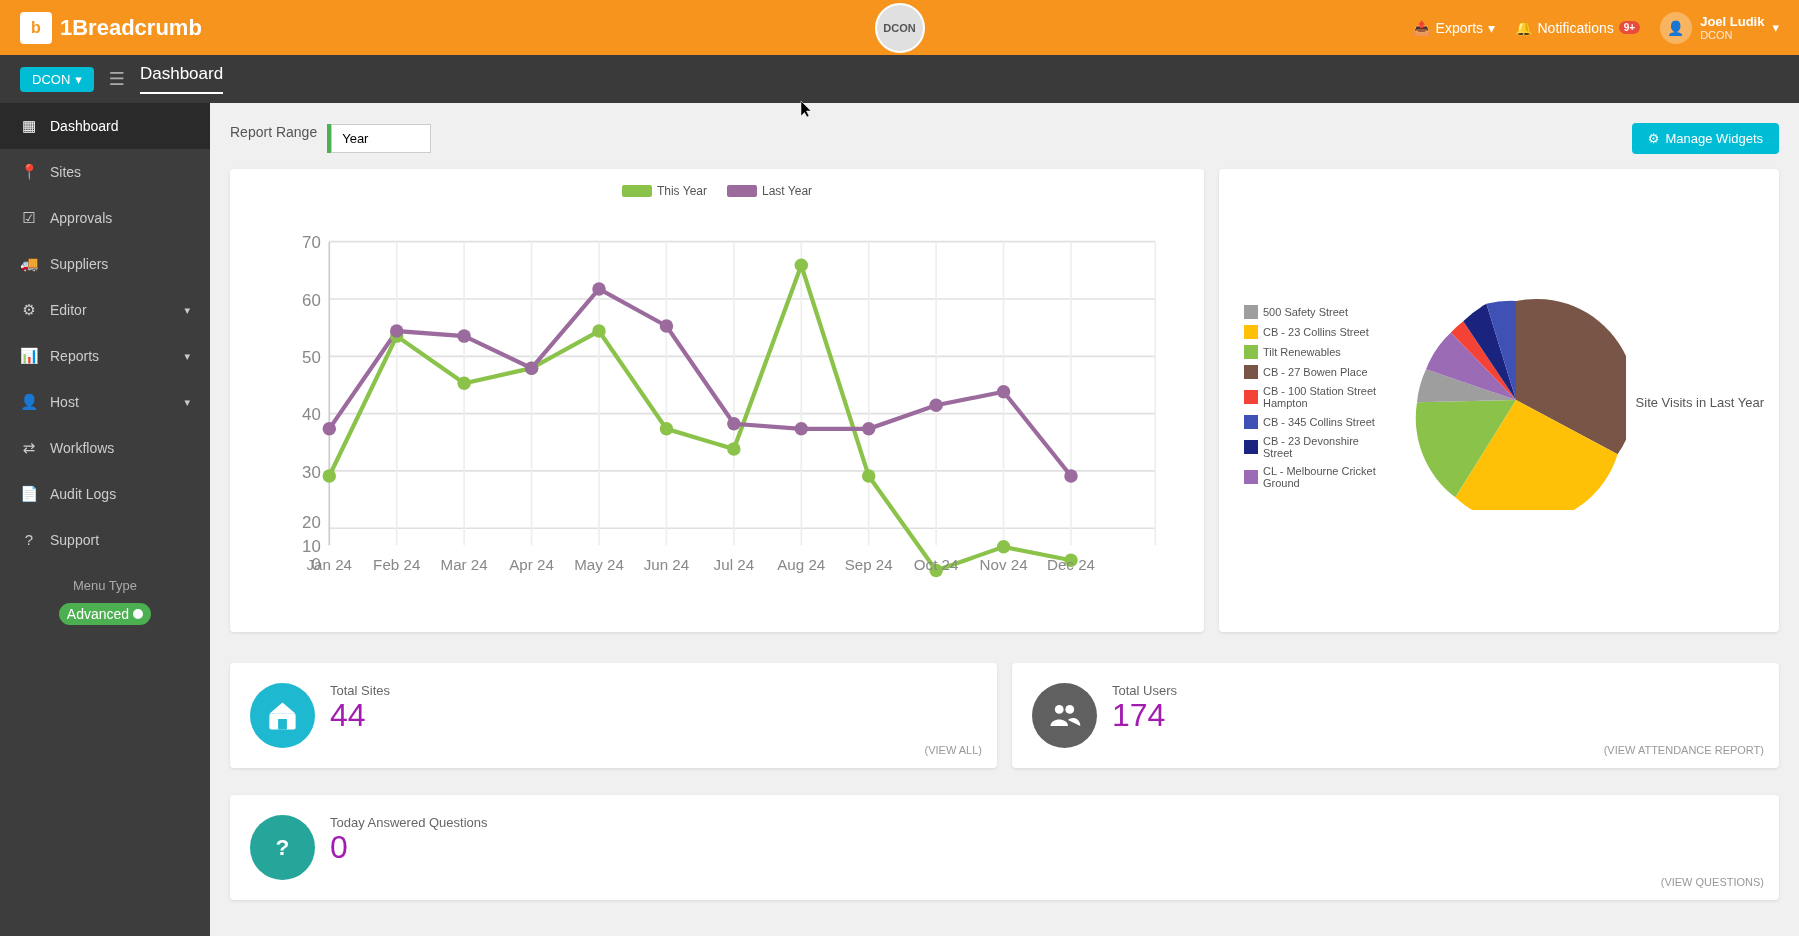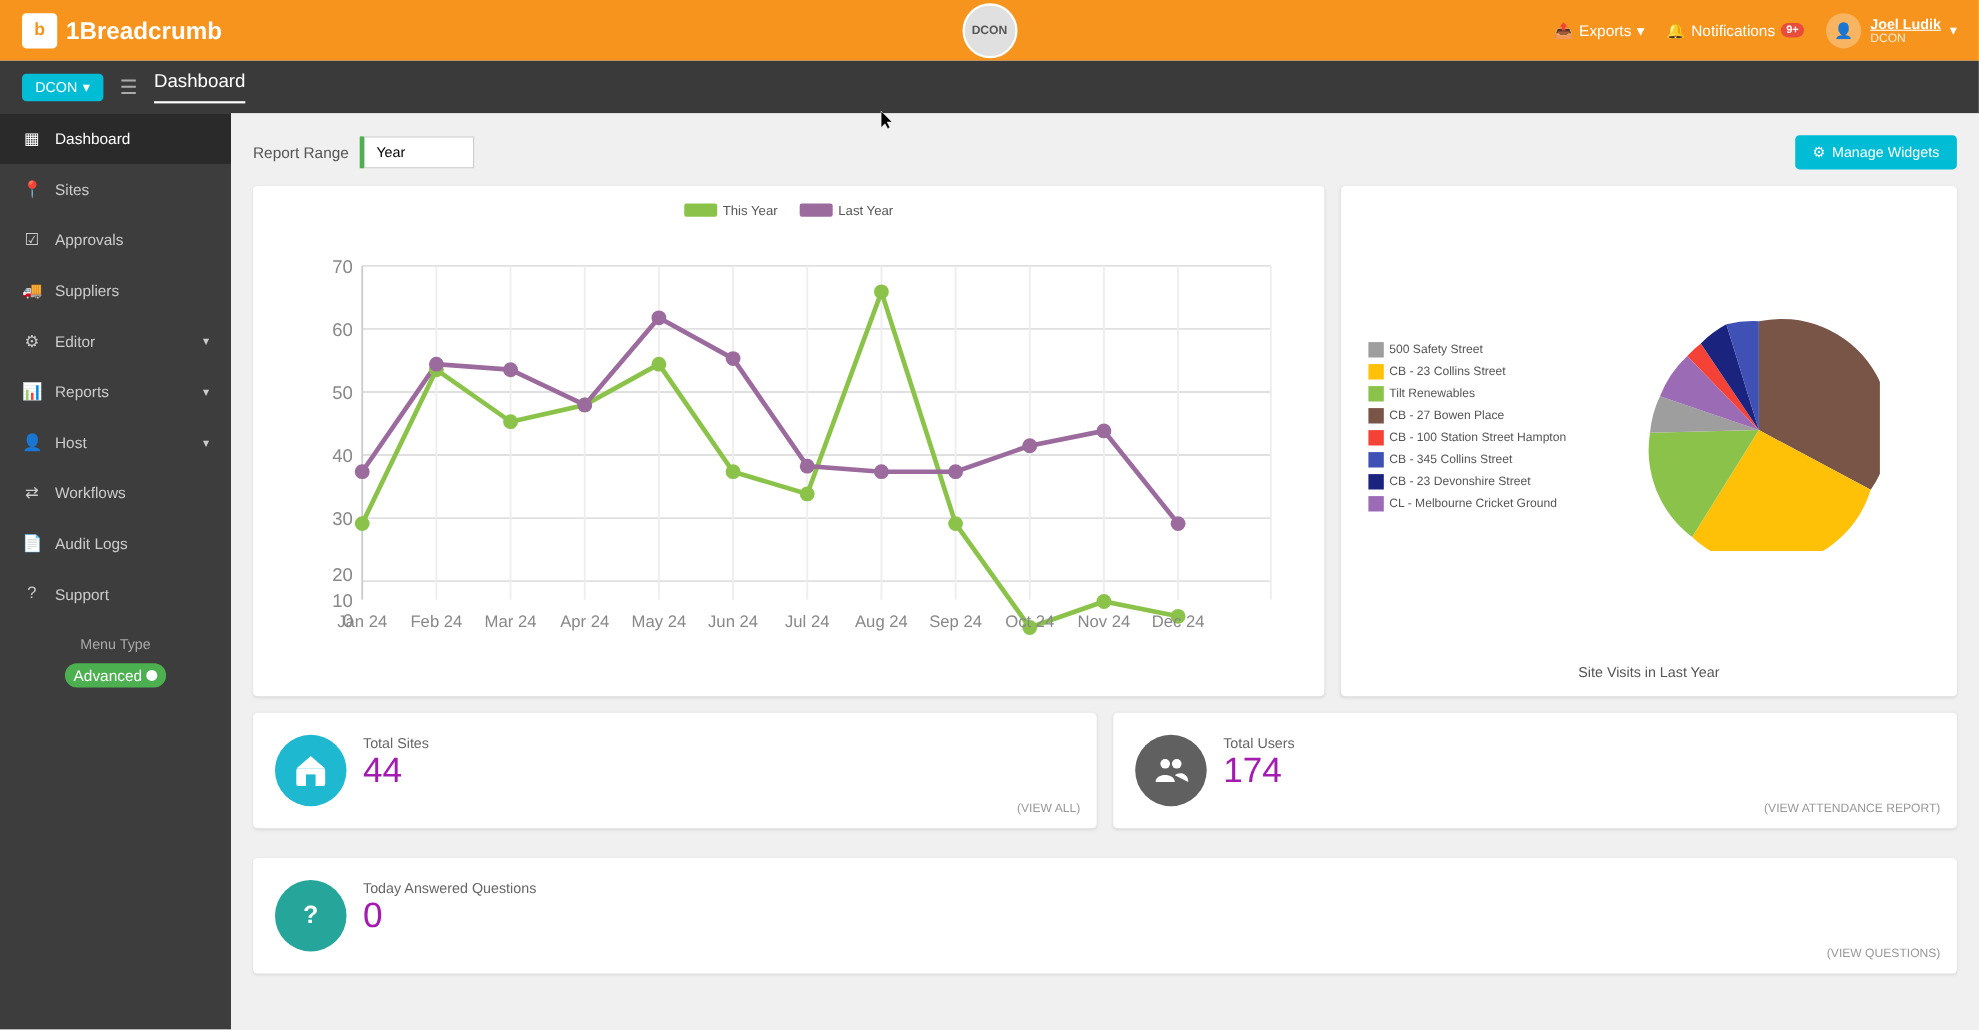--- a/index.html
+++ b/index.html
@@ -201,21 +201,21 @@
 
     
     .report-range-row {
       display: flex;
       align-items: center;
       justify-content: space-between;
       margin-bottom: 15px;
     }
     .report-range-group {
       display: flex;
-      align-items: center;
+      align-items: flex-start;
       gap: 10px;
     }
     .report-range-label {
       font-size: 14px;
       color: #555;
     }
     .range-select-wrapper {
       border-left: 4px solid #4caf50;
       display: inline-block;
     }
@@ -238,37 +238,37 @@
       cursor: pointer;
       display: flex;
       align-items: center;
       gap: 6px;
     }
 
     
     .widgets-row {
       display: flex;
       gap: 15px;
-      margin-bottom: 15px;
+      margin-bottom: 31px;
     }
     .widget-card {
       background: white;
       border-radius: 4px;
       box-shadow: 0 1px 3px rgba(0,0,0,0.1);
       padding: 15px;
     }
     .chart-widget {
       flex: 1;
       min-height: 320px;
     }
     .pie-widget {
       flex: 0 0 560px;
       min-height: 320px;
       display: flex;
-      flex-direction: column;
+      flex-direction: row;
       align-items: center;
       justify-content: center;
     }
 
     
     .chart-title {
       text-align: center;
       font-size: 13px;
       color: #555;
       margin-top: 8px;
@@ -405,21 +405,21 @@
       <span>▾</span>
     </div>
     <div class="header-btn">
       <span>🔔</span>
       <span>Notifications</span>
       <span class="notif-badge">9+</span>
     </div>
     <div class="user-info">
       <div class="user-avatar">👤</div>
       <div>
-        <div style="font-size:13px;font-weight:bold;text-decoration:underline;">Joel Ludik</div>
+        <div style="font-size:13px;font-weight:bold;">Joel Ludik</div>
         <div style="font-size:11px;opacity:0.8;">DCON</div>
       </div>
       <span>▾</span>
     </div>
   </div>
 </div>
 
 <div class="sub-header">
   <button class="dcon-btn">
     <span>DCON</span>

